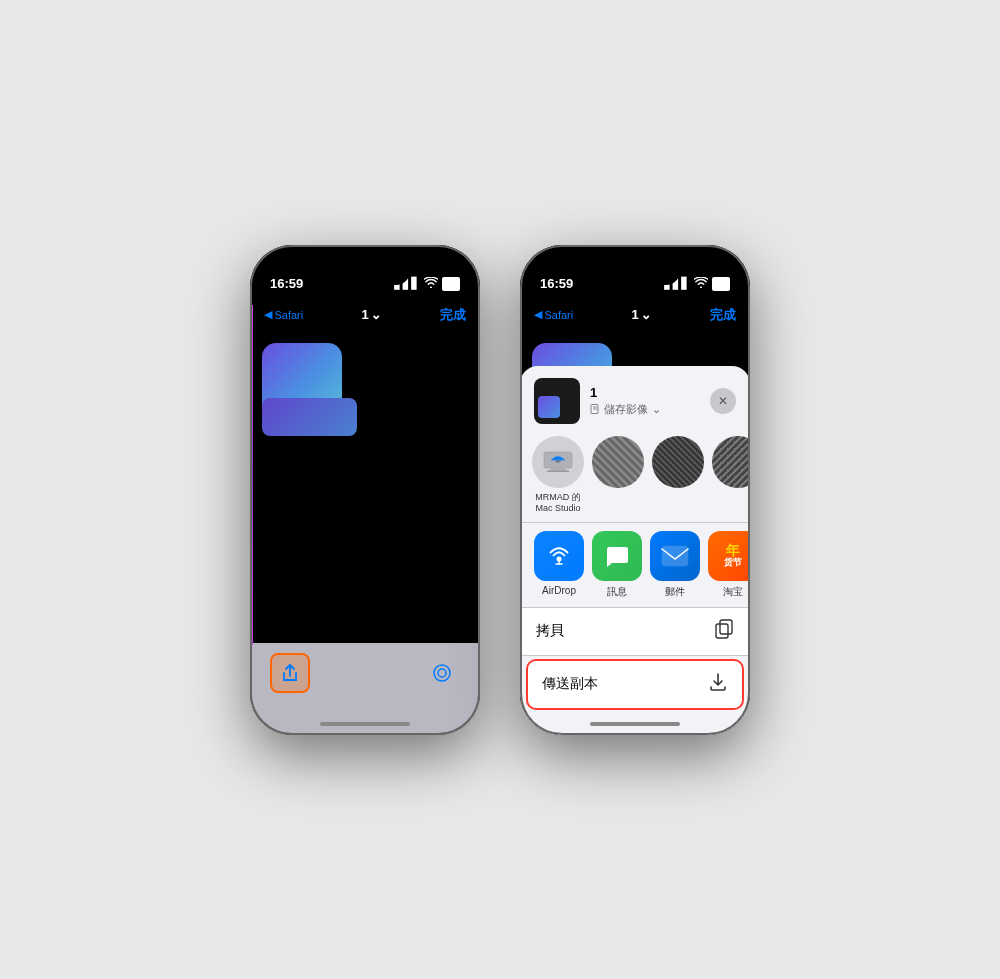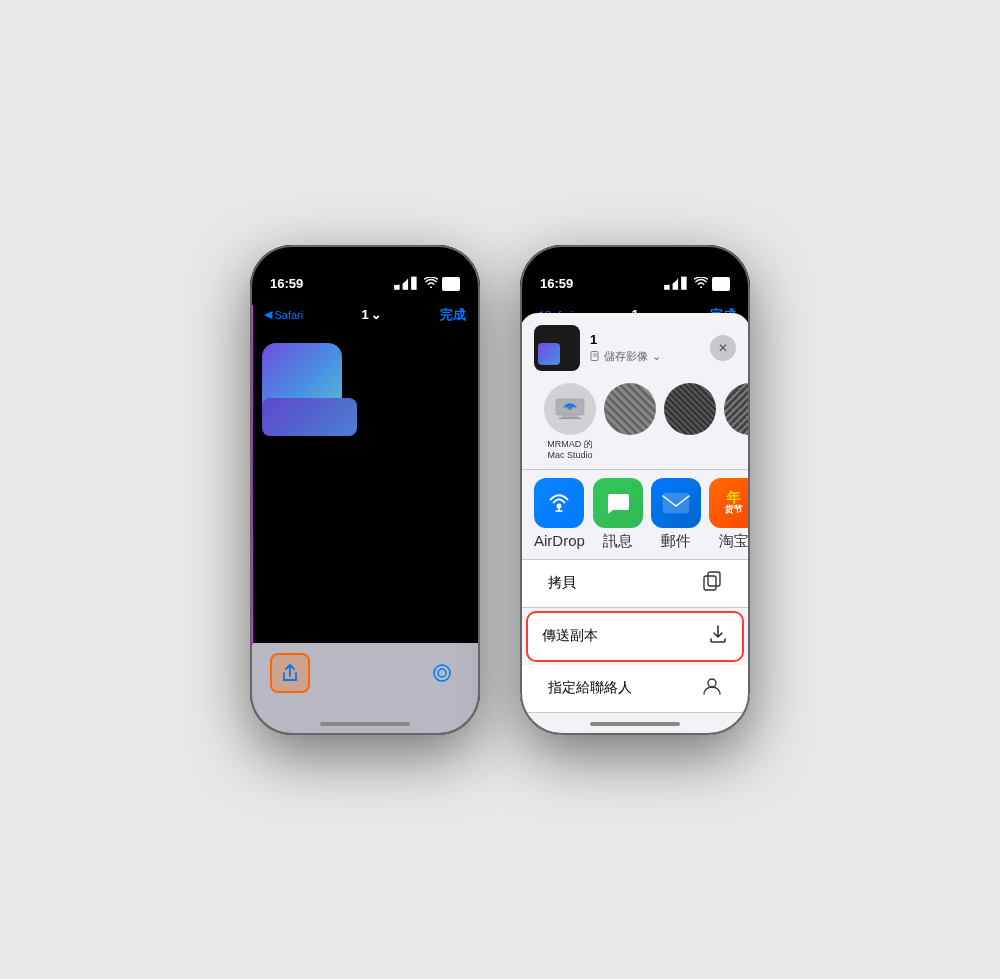--- a/index.html
+++ b/index.html
@@ -265,21 +265,21 @@
       border-radius: 50%;
       display: flex;
       align-items: center;
       justify-content: center;
       font-size: 12px;
       color: #555;
     }
 
     
     .contacts-row {
-      padding: 4px 24px 8px;
+      padding: 4px 12px 8px;
       display: flex;
       gap: 8px;
       overflow: hidden;
     }
 
     .contact-item {
       display: flex;
       flex-direction: column;
       align-items: center;
       gap: 4px;
@@ -359,35 +359,35 @@
 
     .app-icon.mail {
       background: linear-gradient(135deg, #007AFF, #0066CC);
     }
 
     .app-icon.taobao {
       background: linear-gradient(135deg, #FF6B00, #FF4500);
     }
 
     .app-label {
-      font-size: 15px;
+      font-size: 10px;
       color: #333;
       text-align: center;
     }
 
     
     .action-list {
       border-top: 0.5px solid #c8c8cc;
     }
 
     .action-item {
       display: flex;
       align-items: center;
       justify-content: space-between;
-      padding: 11px 28px;
+      padding: 11px 16px;
       border-bottom: 0.5px solid #c8c8cc;
       background: #fff;
     }
 
     .action-label {
       font-size: 14px;
       color: #000;
     }
 
     .action-icon {
@@ -668,29 +668,20 @@
             <span class="action-label">傳送副本</span>
             <span class="action-icon">
               <svg width="20" height="20" viewBox="0 0 20 20" fill="none">
                 <path d="M10 2v11M6 9l4 4 4-4" stroke="#333" stroke-width="1.6" stroke-linecap="round" stroke-linejoin="round"></path>
                 <path d="M3 15v2a1 1 0 0 0 1 1h12a1 1 0 0 0 1-1v-2" stroke="#333" stroke-width="1.6" stroke-linecap="round"></path>
               </svg>
             </span>
           </div>
         </div>
 
-        <div class="action-item">
-          <span class="action-label">指定給聯絡人</span>
-          <span class="action-icon">
-            <svg width="20" height="20" viewBox="0 0 20 20" fill="none">
-              <circle cx="10" cy="7" r="4" stroke="#333" stroke-width="1.4" fill="none"></circle>
-              <path d="M2 18c0-4 3.6-7 8-7s8 3 8 7" stroke="#333" stroke-width="1.4" fill="none" stroke-linecap="round"></path>
-            </svg>
-          </span>
-        </div>
 
       </div>
 
       <div class="home-indicator" style="background:#f2f2f7;">
         <div class="home-indicator-bar"></div>
       </div>
     </div>
 
   </div>
   <div class="phone-border"></div>

